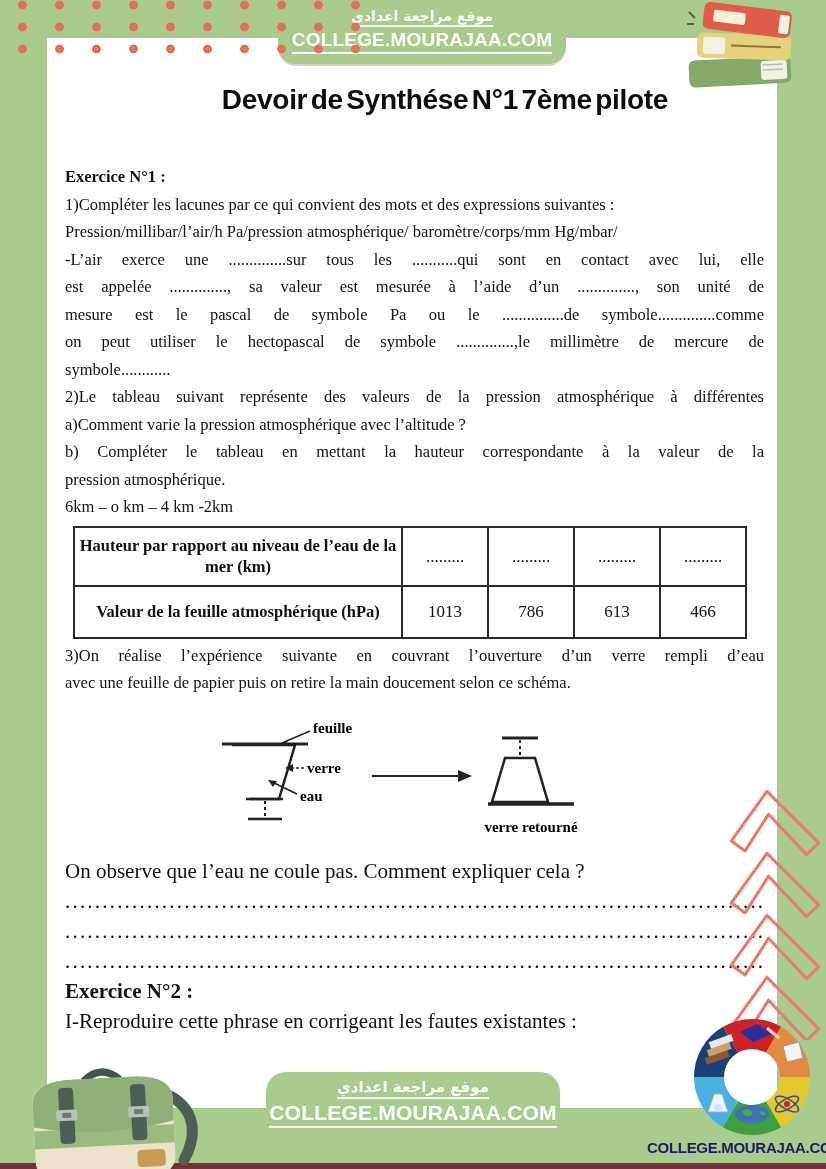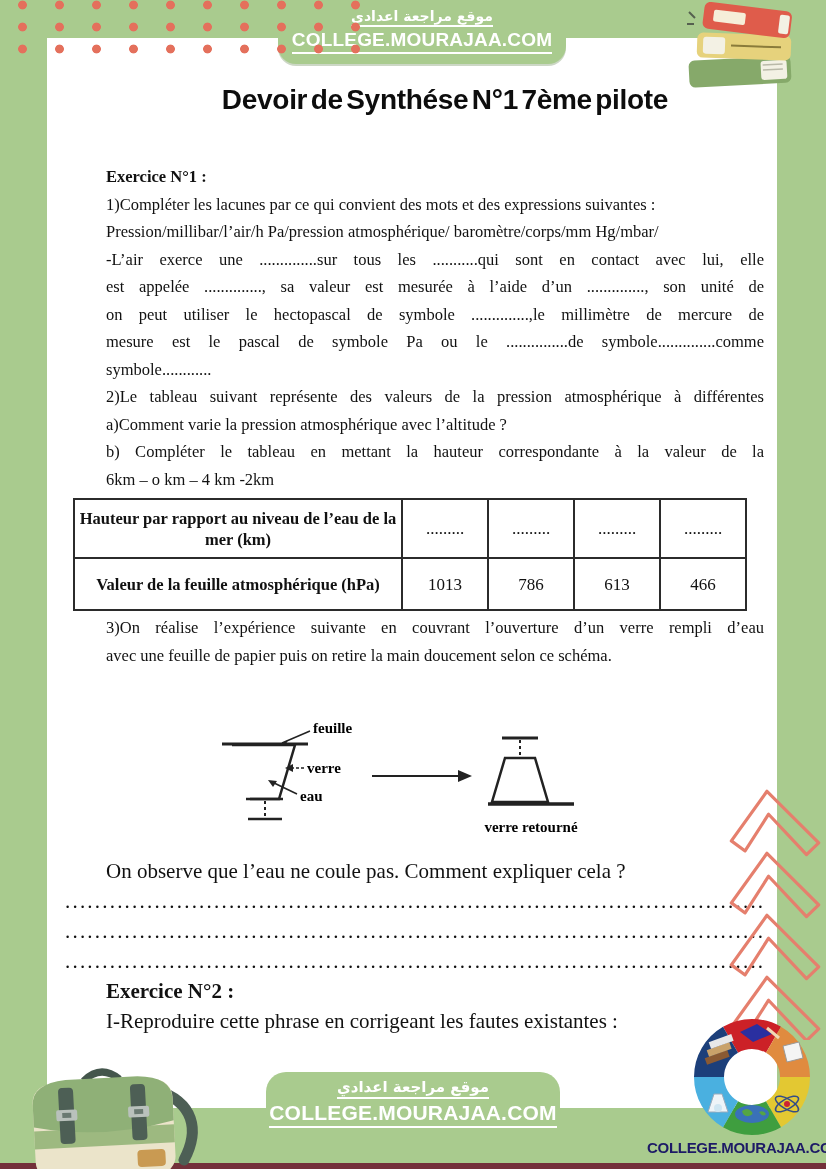--- a/index.html
+++ b/index.html
@@ -29,21 +29,21 @@
     font-size:19px;color:#fff;border-bottom:2px solid #fff;padding-bottom:1px;margin-top:2px;
     letter-spacing:.2px;
   }
   .doc-title{
     position:absolute;left:47px;top:84px;width:796px;text-align:center;z-index:3;
     font-family:"Liberation Sans", sans-serif;font-weight:bold;font-size:28px;
     letter-spacing:-.3px;word-spacing:-4px;color:#0d0d0d;
   }
   .content{position:absolute;left:65px;top:163px;width:699px;font-size:16.5px;line-height:27.5px;z-index:3;}
   .content2{position:absolute;left:65px;top:856px;width:699px;font-size:21px;line-height:30px;z-index:3;}
-  .tline{min-height:27.5px;margin-left:41px;}
+  .tline{min-height:27.5px;}
   .j{text-align:justify;text-align-last:justify;}
   .bold{font-weight:bold;}
   .ptable{border-collapse:collapse;margin:5px 0 3px 8px;width:650px;table-layout:fixed;}
   .ptable td{border:2px solid #2b2b2b;text-align:center;vertical-align:middle;
     font-size:16.5px;line-height:21px;padding:4px 2px;}
   .ptable .rowlabel{font-weight:bold;width:322px;margin-left:12px;}
   .ptable .val{width:80px;font-size:17px;}
   .ptable tr:first-child td{height:49px;}
   .ptable tr:last-child td{height:42px;}
   .dotsline{overflow:hidden;white-space:nowrap;letter-spacing:2.2px;height:30px;}
@@ -99,26 +99,27 @@
 </svg>
 
 <div class="doc-title">Devoir de Synthése N°1 7ème pilote</div>
 
 <div class="content">
   <div class="tline bold">Exercice N°1 :</div>
   <div class="tline">1)Compléter les lacunes par ce qui convient des mots et des expressions suivantes :</div>
   <div class="tline">Pression/millibar/l’air/h Pa/pression atmosphérique/ baromètre/corps/mm Hg/mbar/</div>
   <div class="tline j">-L’air exerce une ..............sur tous les  ...........qui sont en contact avec lui, elle</div>
   <div class="tline j">est appelée .............., sa valeur est mesurée à l’aide d’un .............., son unité de</div>
+  <div class="tline j">mesure est le pascal de symbole Pa ou le ...............de symbole..............comme</div>
   <div class="tline j">on peut utiliser le hectopascal  de symbole ..............,le millimètre de mercure de</div>
-  <div class="tline j">mesure est le pascal de symbole Pa ou le ...............de symbole..............comme</div>
   <div class="tline">symbole............</div>
   <div class="tline j">2)Le tableau suivant représente des valeurs de la pression atmosphérique à différentes</div>
   <div class="tline">a)Comment varie la pression atmosphérique avec l’altitude ?</div>
   <div class="tline j">b) Compléter le tableau en mettant la hauteur correspondante à la valeur de la</div>
+  <div class="tline">pression atmosphérique.</div>
   <div class="tline">6km – o km – 4 km -2km</div>
 
   <table class="ptable">
     <tbody>
         <tr>
       <td class="rowlabel">Hauteur par rapport au niveau de l’eau de la mer (km)</td>
       <td class="val">.........</td>
       <td class="val">.........</td>
       <td class="val">.........</td>
       <td class="val">.........</td>

